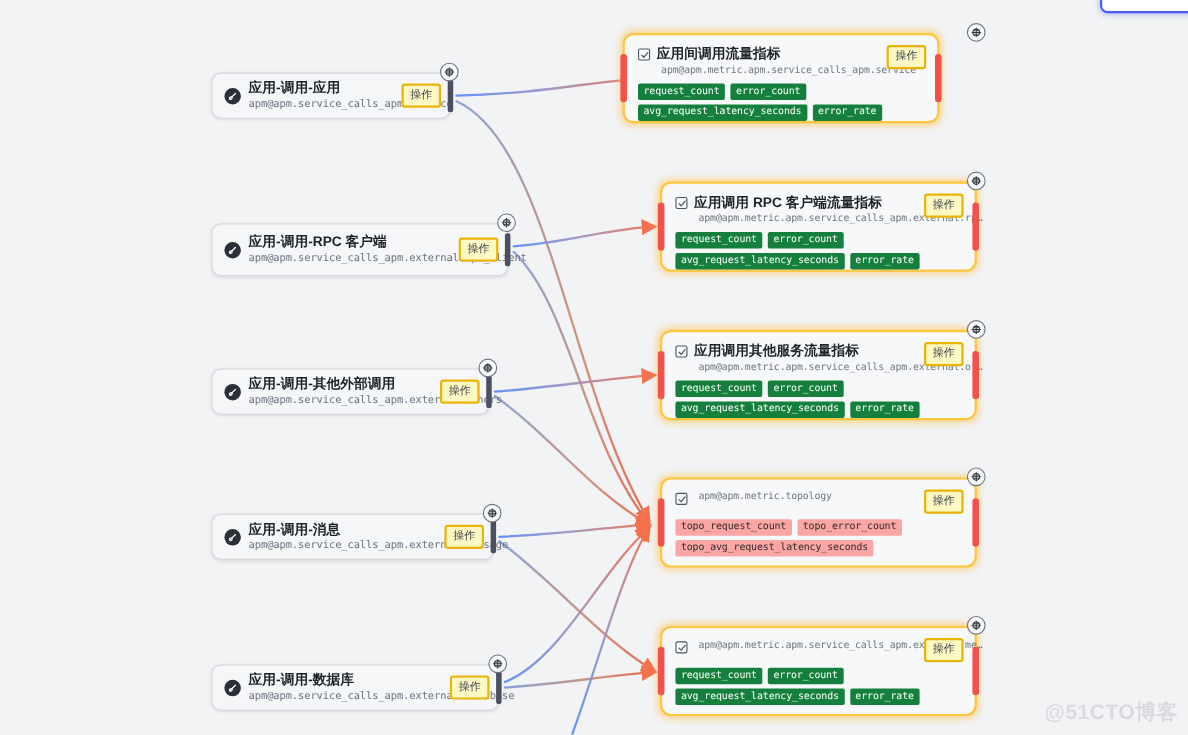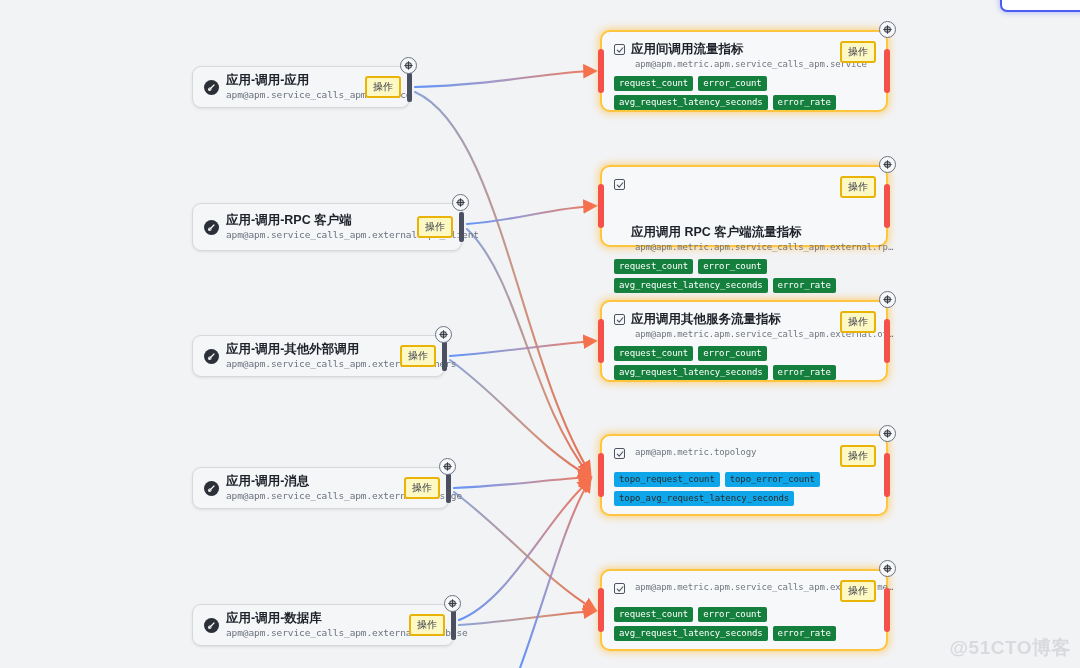--- a/index.html
+++ b/index.html
@@ -195,21 +195,21 @@
     font-size: 9px;
     line-height: 13px;
     padding: 1px 5px;
     border-radius: 2px;
     background: #15803d;
     color: #ffffff;
     white-space: nowrap;
     letter-spacing: -0.1px;
   }
   .tag.hl {
-    background: #0ea5e9;
+    background: #fca5a5;
     color: #2b2b2b;
   }
 
   
   #top-right-panel {
     position: absolute;
     left: 1000px;
     top: -20px;
     width: 120px;
     height: 32px;
@@ -368,21 +368,21 @@
       </div>
       <div class="corner-icon" style="left: 444px; top: 595px;">
         <svg width="11" height="11" viewBox="0 0 12 12">
           <circle cx="6" cy="6" r="3.3" fill="none" stroke="#30343d" stroke-width="1"></circle>
           <path d="M6 1.4 V10.6 M1.4 6 H10.6" stroke="#30343d" stroke-width="1"></path>
           <path d="M2.9 4.3 H9.1 M2.9 7.7 H9.1" stroke="#30343d" stroke-width="0.8"></path>
         </svg>
       </div>
     </div>
   <div id="cards-layer">
-      <div class="metric-card" style="left: 600px; top: 30px; width: 288px; height: 82px;">
+      <div class="metric-card" style="left: 566px; top: 30px; width: 288px; height: 82px;">
         <div class="in-bar"></div>
         <div class="out-bar"></div>
         <div class="card-head">
           <span class="chk">
             <svg width="8" height="8" viewBox="0 0 10 10">
               <path d="M1.6 5.2 L4 7.6 L8.6 2.2" fill="none" stroke="#4e5463" stroke-width="1.4" stroke-linecap="round" stroke-linejoin="round"></path>
             </svg>
           </span>
           <span class="card-texts" style="display: block;">
             <span class="card-title" style="display: block;">应用间调用流量指标</span>
@@ -411,21 +411,21 @@
       <div class="metric-card" style="left: 600px; top: 165px; width: 288px; height: 82px;">
         <div class="in-bar"></div>
         <div class="out-bar"></div>
         <div class="card-head">
           <span class="chk">
             <svg width="8" height="8" viewBox="0 0 10 10">
               <path d="M1.6 5.2 L4 7.6 L8.6 2.2" fill="none" stroke="#4e5463" stroke-width="1.4" stroke-linecap="round" stroke-linejoin="round"></path>
             </svg>
           </span>
           <span class="card-texts" style="display: block;">
-            <span class="card-title" style="display: block; margin-top: 48px;">应用调用 RPC  客户端流量指标</span>
+            <span class="card-title" style="display: block;">应用调用 RPC  客户端流量指标</span>
             <span class="card-sub" style="display: block;">apm@apm.metric.apm.service_calls_apm.external.rp…</span>
           </span>
           <span class="op-btn">操作</span>
         </div>
         <div class="tag-rows">
           <div class="tag-row">
             <span class="tag">request_count</span>
             <span class="tag">error_count</span>
           </div>
           <div class="tag-row">

